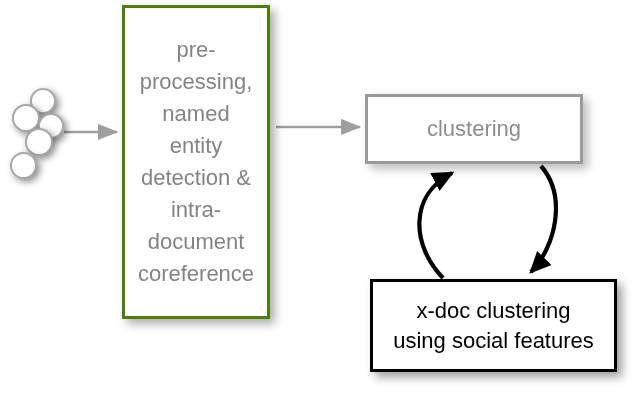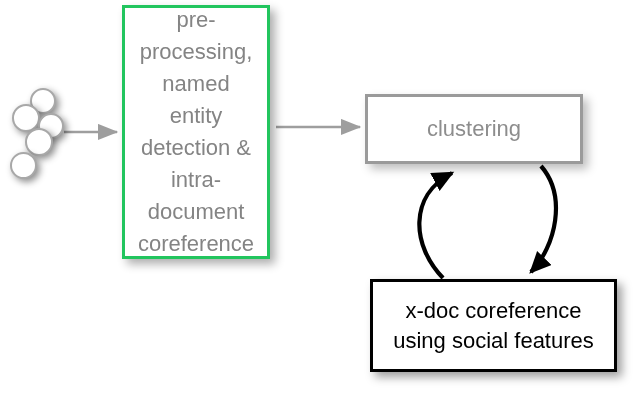--- a/index.html
+++ b/index.html
@@ -34,22 +34,22 @@
   .node-text {
     display: block;
     width: 100%;
     white-space: pre-line;
   }
   
   #box-preprocessing {
     left: 122px;
     top: 5px;
     width: 148px;
-    height: 254px;
-    border: 3px solid #22c55e;
+    height: 314px;
+    border: 3px solid #4d7c0f;
     box-shadow: 5px 5px 9px rgba(0,0,0,0.32);
   }
   #box-preprocessing .node-text {
     color: #848484;
     font-size: 22px;
     line-height: 32px;
   }
   
   #box-clustering {
     left: 365px;
@@ -134,17 +134,17 @@
 intra-
 document
 coreference</span>
   </div>
 
   <div class="node-box" id="box-clustering">
     <span class="node-text">clustering</span>
   </div>
 
   <div class="node-box" id="box-xdoc">
-    <span class="node-text">x-doc coreference
+    <span class="node-text">x-doc clustering
 using social features</span>
   </div>
 
 </div>
 
 </body></html>

